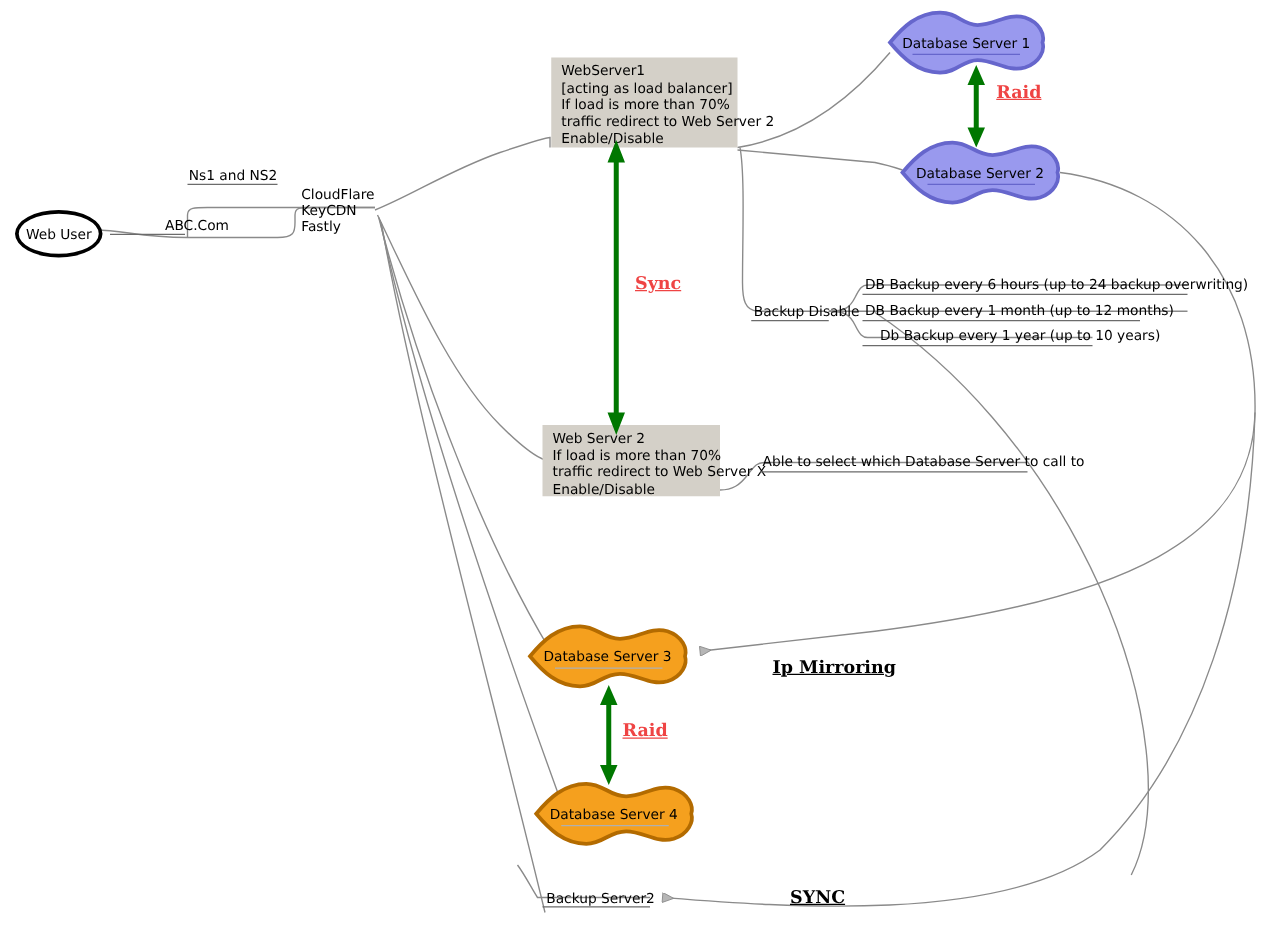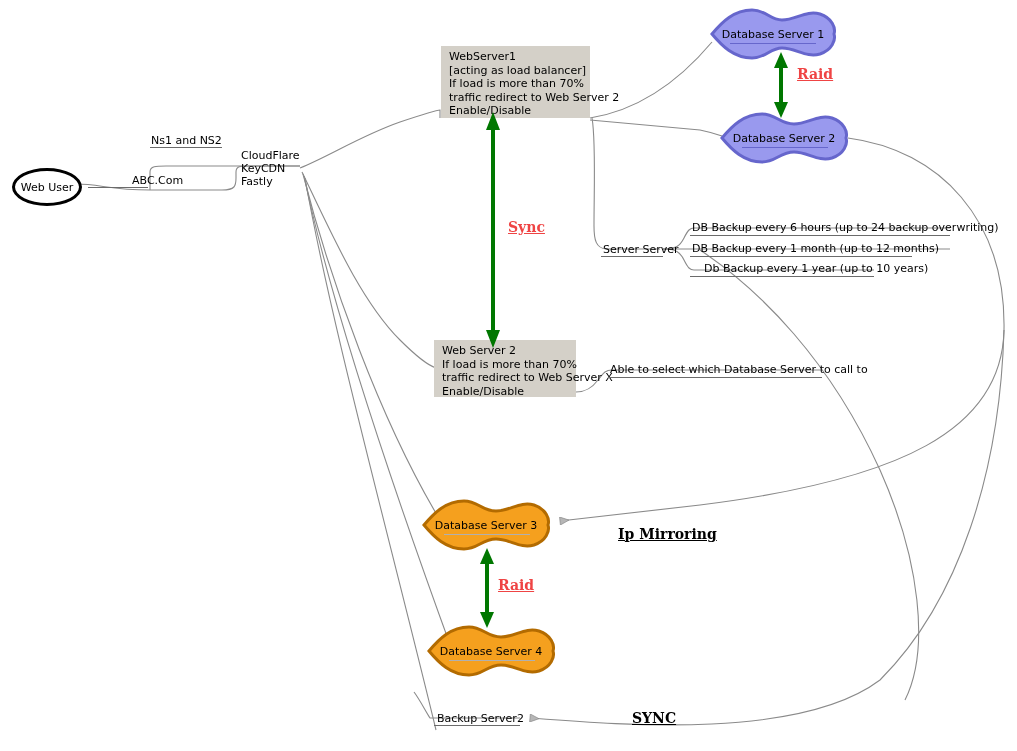--- a/index.html
+++ b/index.html
@@ -225,21 +225,21 @@
       <path d="M4,29 C 14,17 26,5 44,5 C 58,5 62,15 76,15
                C 90,15 100,5 114,9 C 126,13 130,23 128,29
                C 130,35 126,45 114,49 C 100,53 90,43 76,43
                C 62,43 58,53 44,53 C 26,53 14,41 4,29 Z" fill="#f5a01e" stroke="#b36b00" stroke-width="3"></path>
     </svg>
     <div class="lens-text" style="top:23px;">Database Server 4</div>
     <div style="position:absolute; left:24px; top:38px; width:86px; height:1px; background:#b0b0b0;"></div>
   </div>
 
   <div class="lbl" style="left:603px; top:243px;">
-    <span>Server Server</span>
+    <span>Backup Disable</span>
   </div>
 
   <div class="lbl" style="left:437px; top:712px;">
     <span>Backup Server2</span>
   </div>
 
   <div class="edge-label" style="left:692px; top:221px;">
     <span>DB Backup every 6 hours (up to 24 backup overwriting)</span>
   </div>
   <div class="edge-label" style="left:692px; top:242px;">

